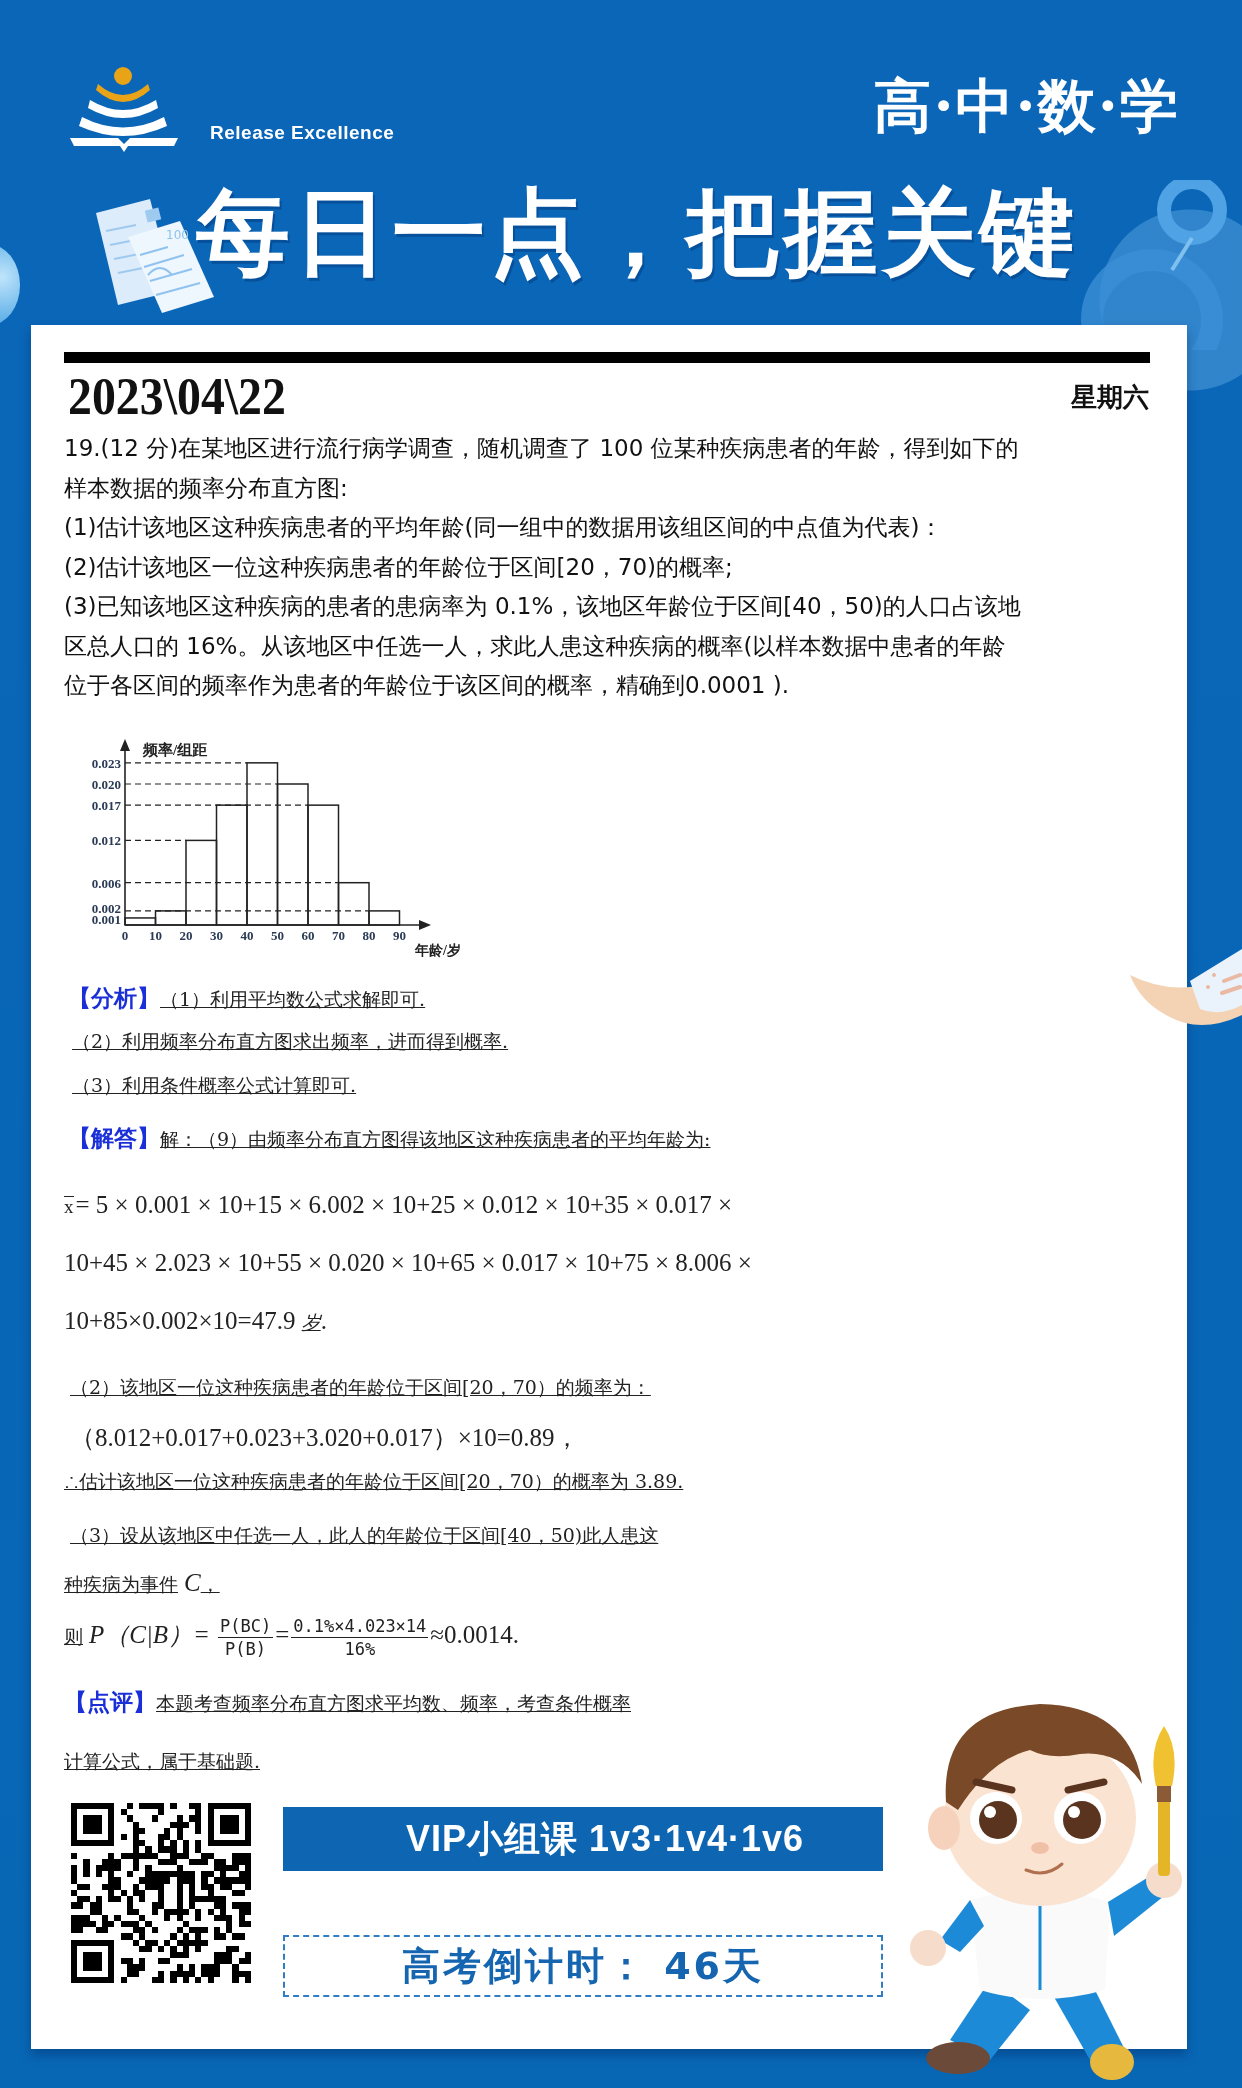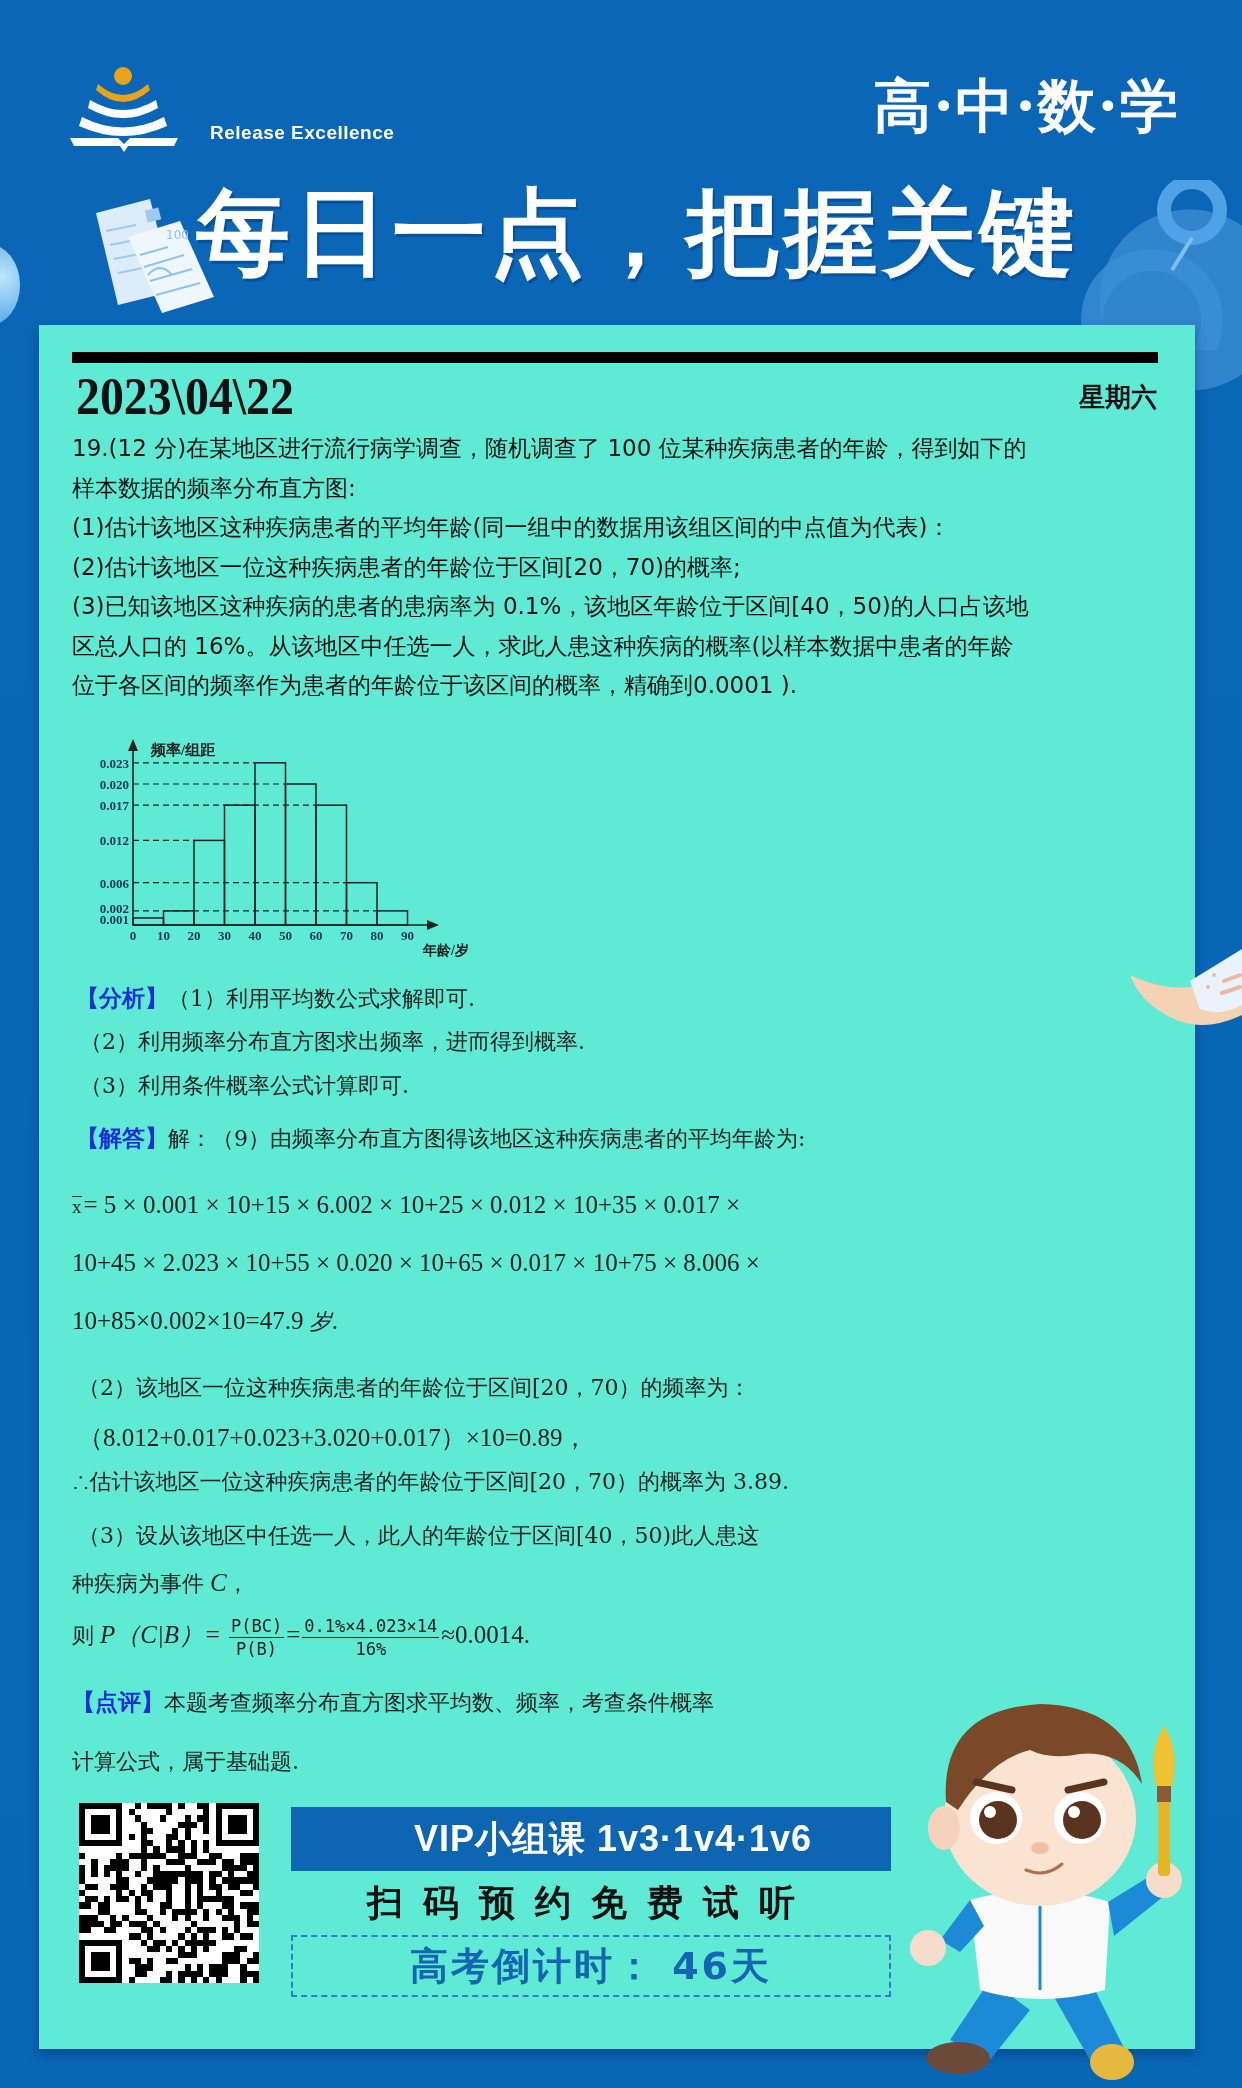--- a/index.html
+++ b/index.html
@@ -40,22 +40,22 @@
     font-size: 94px; color: #fff; letter-spacing: 4px; line-height: 110px;
     text-shadow: 2px 3px 0 rgba(0,40,100,0.35);
   }
   .paper-illus { position: absolute; left: 88px; top: 195px; width: 130px; height: 120px; }
   .deco-orb { position: absolute; left: -40px; top: 245px; width: 60px; height: 80px;
     border-radius: 50%; background: radial-gradient(circle at 70% 40%, #bfe4fb, #5fb0e8 70%); }
   .deco-rings { position: absolute; right: 0; top: 180px; width: 200px; height: 170px; }
 
   
   .card {
-    position: absolute; left: 39px; top: 325px; width: 1156px; height: 1724px;
-    background: #5eead4;
+    position: absolute; left: 31px; top: 325px; width: 1156px; height: 1724px;
+    background: #ffffff;
     box-shadow: 0 6px 10px rgba(0,30,80,0.35);
   }
   .rule { position: absolute; left: 33px; top: 27px; width: 1086px; height: 11px; background: #000; }
   .date {
     position: absolute; left: 37px; top: 42px;
     font-family: "Liberation Serif", serif; font-weight: bold;
     font-size: 52px; line-height: 60px; transform: scaleX(0.92); transform-origin: left;
   }
   .weekday {
     position: absolute; right: 38px; top: 44px;
@@ -74,21 +74,21 @@
   .chart text { font-family: "Liberation Serif", serif; font-weight: bold; }
 
   
   .solution {
     position: absolute; left: 37px; top: 650px; width: 1100px;
     font-family: "Liberation Serif", serif;
     font-size: 24px; color: #222;
   }
   .sol-line { position: absolute; left: 0; white-space: nowrap; }
   .tag { color: #1a2fd8; font-family: "DejaVu Sans", sans-serif; font-weight: bold; font-size: 23px; }
-  .cn { font-family: "DejaVu Serif", serif; font-size: 22px; }
+  .cn { font-family: "DejaVu Serif", serif; font-size: 19px; text-decoration: underline; }
   .math { font-family: "Liberation Serif", serif; font-size: 25px; }
   .xbar { display: inline-block; border-top: 1.5px solid #222; line-height: 20px; font-size: 19px; margin-right: 2px; }
   .frac { display: inline-block; vertical-align: middle; text-align: center; margin: 0 2px; }
   .frac .num { display: block; border-bottom: 1.5px solid #222; padding: 0 2px; font-family: "DejaVu Sans Mono", monospace; font-size: 17px; line-height: 22px; }
   .frac .den { display: block; font-family: "DejaVu Sans Mono", monospace; font-size: 17px; line-height: 22px; }
   .ital { font-style: italic; }
 
   
   .qr { position: absolute; left: 40px; top: 1478px; width: 180px; height: 180px; }
   .promo-bar {
@@ -587,21 +587,20 @@
       <rect x="13" y="28" width="1" height="1" fill="#000"></rect>
       <rect x="14" y="28" width="1" height="1" fill="#000"></rect>
       <rect x="16" y="28" width="1" height="1" fill="#000"></rect>
       <rect x="18" y="28" width="1" height="1" fill="#000"></rect>
       <rect x="20" y="28" width="1" height="1" fill="#000"></rect>
       <rect x="22" y="28" width="1" height="1" fill="#000"></rect>
       <rect x="26" y="28" width="1" height="1" fill="#000"></rect>
       <rect x="28" y="28" width="1" height="1" fill="#000"></rect>
     </svg>
   <div class="promo-bar">VIP小组课   1v3·1v4·1v6</div>
-  <div class="promo-cta">扫码预约免费试听</div>
   <div class="countdown">高考倒计时： 46天</div>
 </div>
 
 <svg class="paper-curl" viewBox="0 0 112 100">
   <path d="M0 40 Q40 60 80 48 L112 30 L112 80 Q70 100 36 80 Q10 66 0 40 Z" fill="#f4d3b4"></path>
   <path d="M60 46 L112 14 L112 70 Q90 82 70 74 Z" fill="#eaf3fc"></path>
   <g stroke="#e9b9a3" stroke-width="4" stroke-linecap="round">
     <line x1="84" y1="40" x2="84" y2="40"></line>
       <line x1="78" y1="52" x2="78" y2="52"></line>
     <line x1="94" y1="46" x2="110" y2="40"></line>

